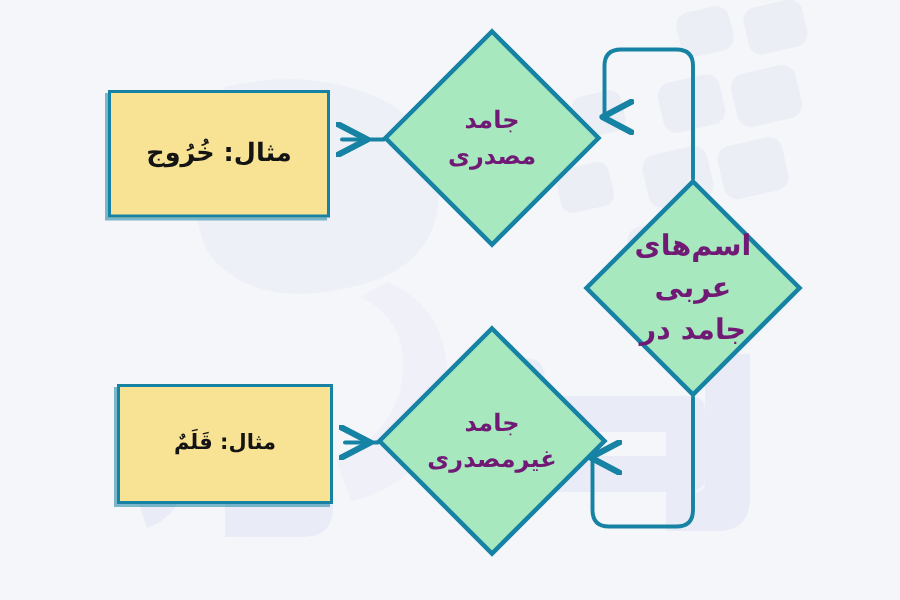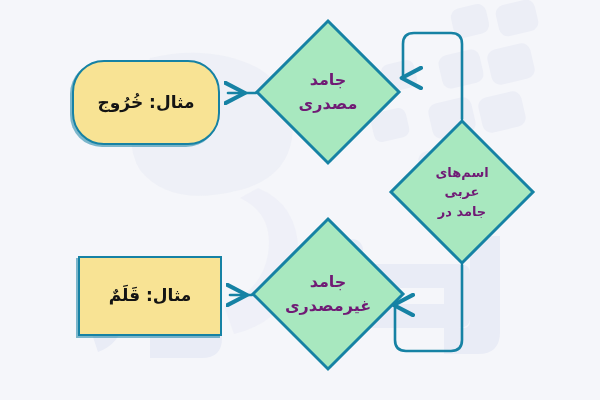--- a/index.html
+++ b/index.html
@@ -71,33 +71,33 @@
   .rect .rlabel {
     direction: rtl;
     text-align: center;
     color: #141414;
     font-weight: 600;
     line-height: 1.4;
   }
 
   
   #node-main { left: 388px; top: 118px; width: 148px; height: 148px; }
-  #node-main .dlabel { font-size: 13px; }
+  #node-main .dlabel { font-size: 19px; }
 
   #node-masdari { left: 254px; top: 18px; width: 148px; height: 148px; }
   #node-masdari .dlabel { font-size: 16px; }
 
   #node-ghayr { left: 250px; top: 216px; width: 156px; height: 156px; }
   #node-ghayr .dlabel { font-size: 16px; }
 
-  #node-ex1 { left: 72px; top: 60px; width: 148px; height: 85px; border-radius: 32px; }
+  #node-ex1 { left: 72px; top: 60px; width: 148px; height: 85px; }
   #node-ex1 .rlabel { font-size: 17px; }
 
   #node-ex2 { left: 78px; top: 256px; width: 144px; height: 80px; }
-  #node-ex2 .rlabel { font-size: 17px; }
+  #node-ex2 .rlabel { font-size: 14px; }
 </style>
 </head>
 <body>
 
 <div id="stage">
 
   <svg id="watermark" viewBox="0 0 600 400" aria-hidden="true">
     <g fill="#eceef6">
       <rect x="452" y="6" width="36" height="30" rx="9" transform="rotate(-13 470 21)"></rect>
       <rect x="497" y="2" width="40" height="32" rx="9" transform="rotate(-13 517 18)"></rect>

